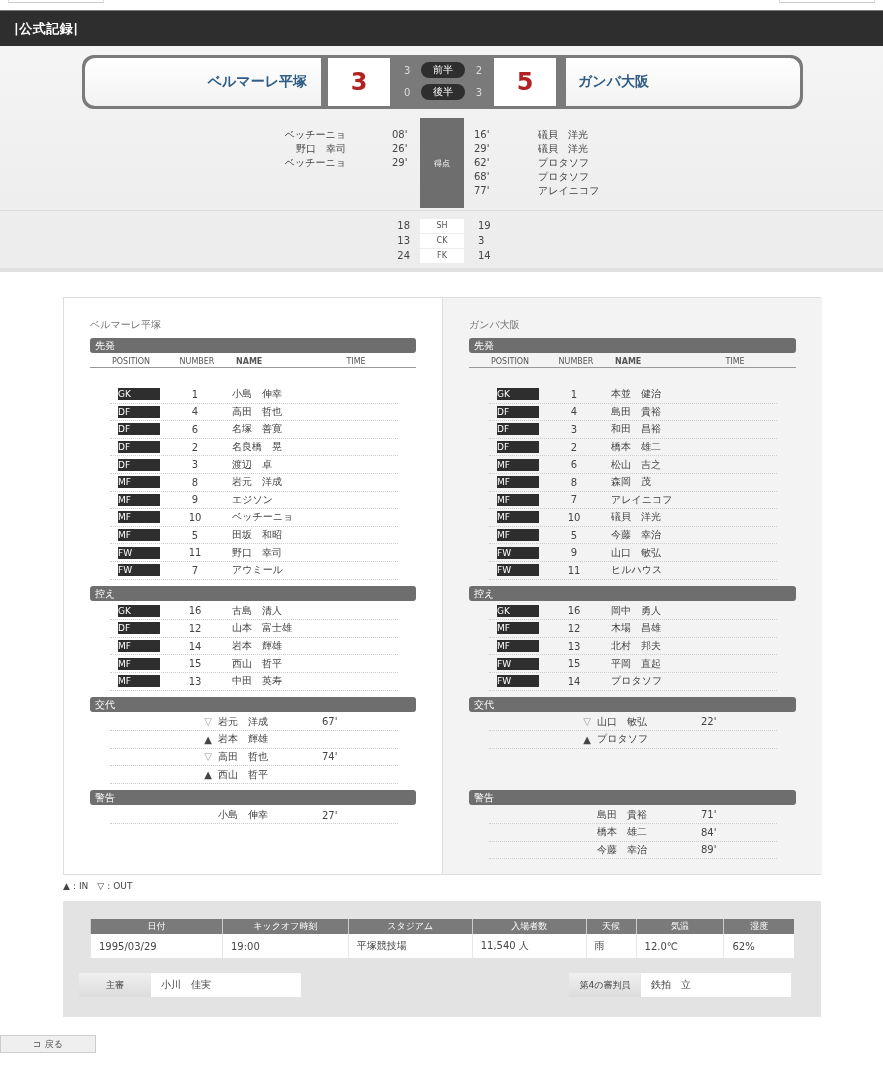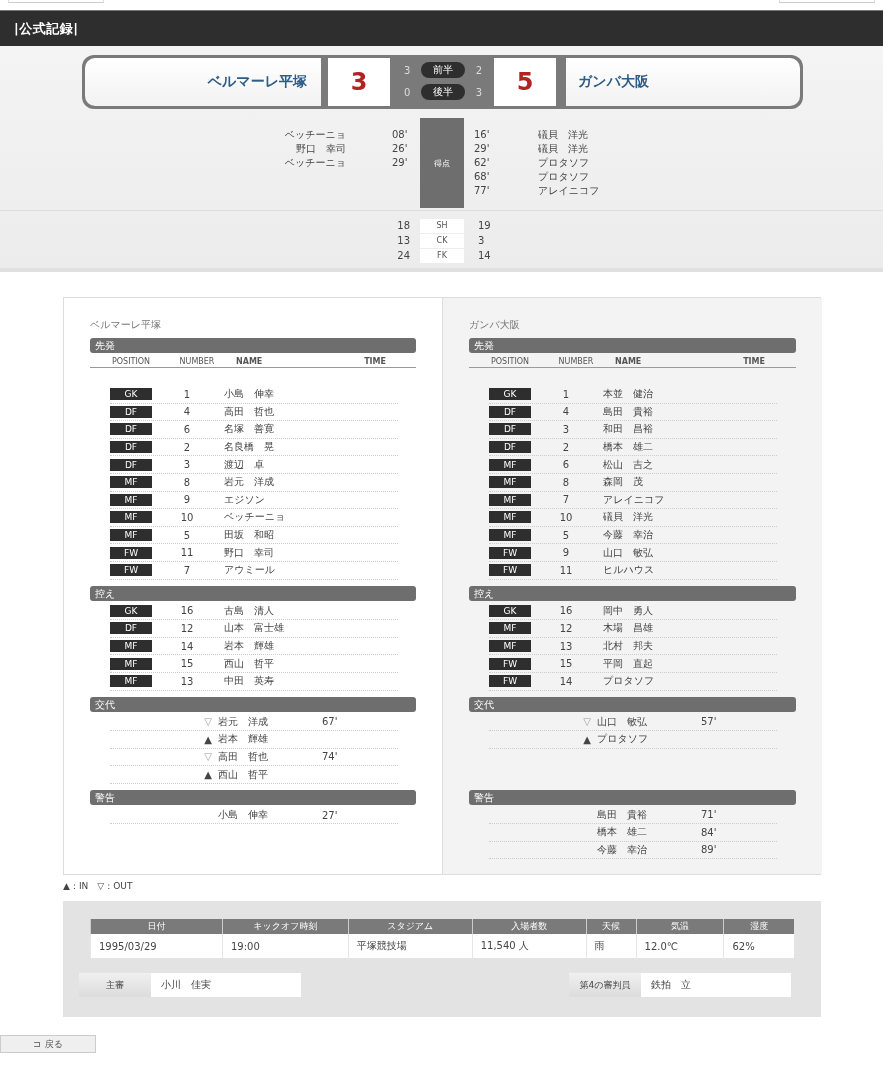--- a/index.html
+++ b/index.html
@@ -37,23 +37,23 @@
   .col { position: absolute; top: 0; width: 379px; height: 576px; padding: 20px 26px 0 26px; }
   .col-home { left: 0; background: #fff; border-right: 1px solid #ddd; }
   .col-away { left: 379px; background: #f3f3f3; }
   .team-label { font-size: 10px; color: #777; height: 14px; margin-bottom: 6px; }
   .sec-head { background: #6e6e6e; color: #fff; font-size: 10px; height: 15px; line-height: 15px; padding-left: 5px; border-radius: 3px; margin-bottom: 2px; }
   .colhdr { display: flex; font-size: 8px; color: #555; height: 13px; line-height: 13px; border-bottom: 1px solid #999; margin-bottom: 18px; }
   .colhdr span { display:block; }
   .c-pos { width: 82px; text-align: center; }
   .c-num { width: 50px; text-align: center; }
   .c-name { width: 104px; padding-left: 14px; font-weight: bold; }
-  .c-time { width: 60px; text-align: right; font-weight: bold; }
+  .c-time { width: 60px; text-align: center; }
   .prow { display: flex; align-items: center; height: 17.6px; border-bottom: 1px dotted #ccc; margin-left: 20px; width: 288px; font-size: 10px; color: #444; }
-  .prow .pos { width: 42px; height: 12px; background: #2e2e2e; color: #fff; font-size: 9px; text-align: center; line-height: 12px; margin-left: 0; }
+  .prow .pos { width: 42px; height: 12px; background: #2e2e2e; color: #fff; font-size: 9px; text-align: left; line-height: 12px; margin-left: 8px; }
   .prow .num { width: 70px; text-align: center; }
   .prow .nm { width: 140px; padding-left: 2px; }
   .subrow { display: flex; align-items: center; height: 17.6px; border-bottom: 1px dotted #ccc; margin-left: 20px; width: 288px; font-size: 10px; color: #444; }
   .subrow .mark { width: 108px; text-align: right; padding-right: 6px; font-size: 10px; }
   .subrow .mark.out { color: #999; }
   .subrow .nm { width: 104px; }
   .subrow .tm { width: 40px; }
   .gap { height: 6px; }
   .legend { position: absolute; left: 63px; top: 880px; font-size: 9px; color: #444; }
   .info { position: absolute; left: 63px; top: 901px; width: 758px; height: 116px; background: #e3e3e3; }
@@ -355,21 +355,21 @@
           <span class="num">14</span>
           <span class="nm">プロタソフ</span>
         </div>
       </div>
     <div class="gap"></div>
     <div class="sec-head">交代</div>
     <div id="away-changes" style="height:70px">
         <div class="subrow">
           <span class="mark out">▽</span>
           <span class="nm">山口　敏弘</span>
-          <span class="tm">57'</span>
+          <span class="tm">22'</span>
         </div>
         <div class="subrow">
           <span class="mark">▲</span>
           <span class="nm">プロタソフ</span>
           <span class="tm"></span>
         </div>
       </div>
     <div class="gap"></div>
     <div class="sec-head">警告</div>
     <div id="away-cautions">

